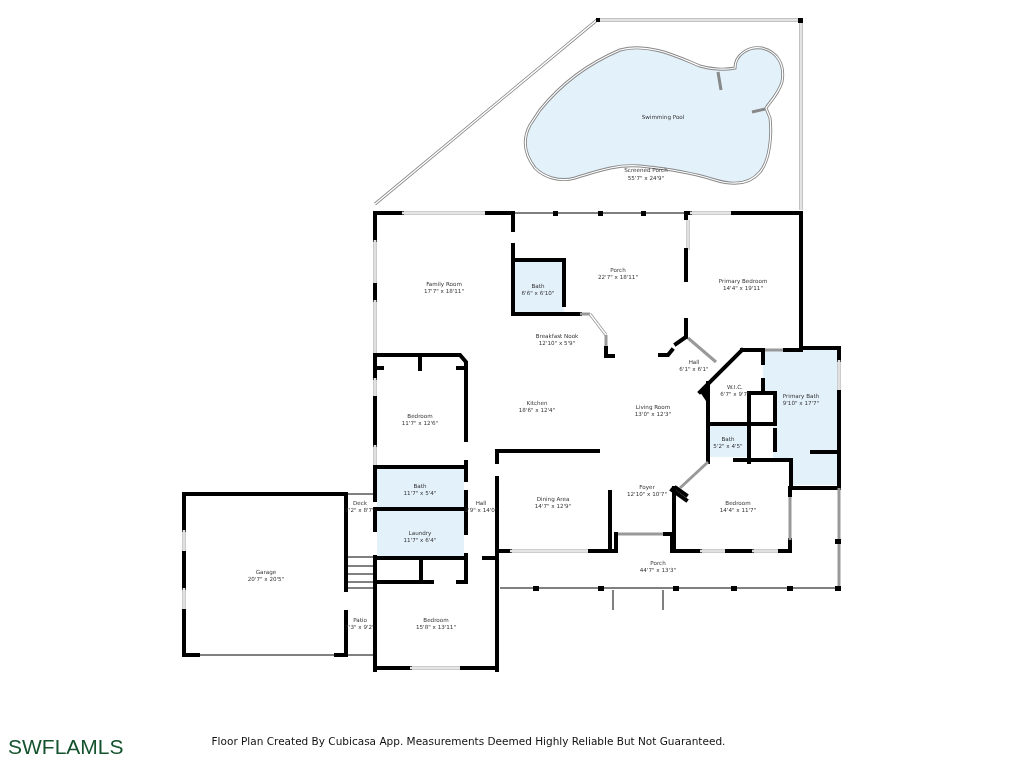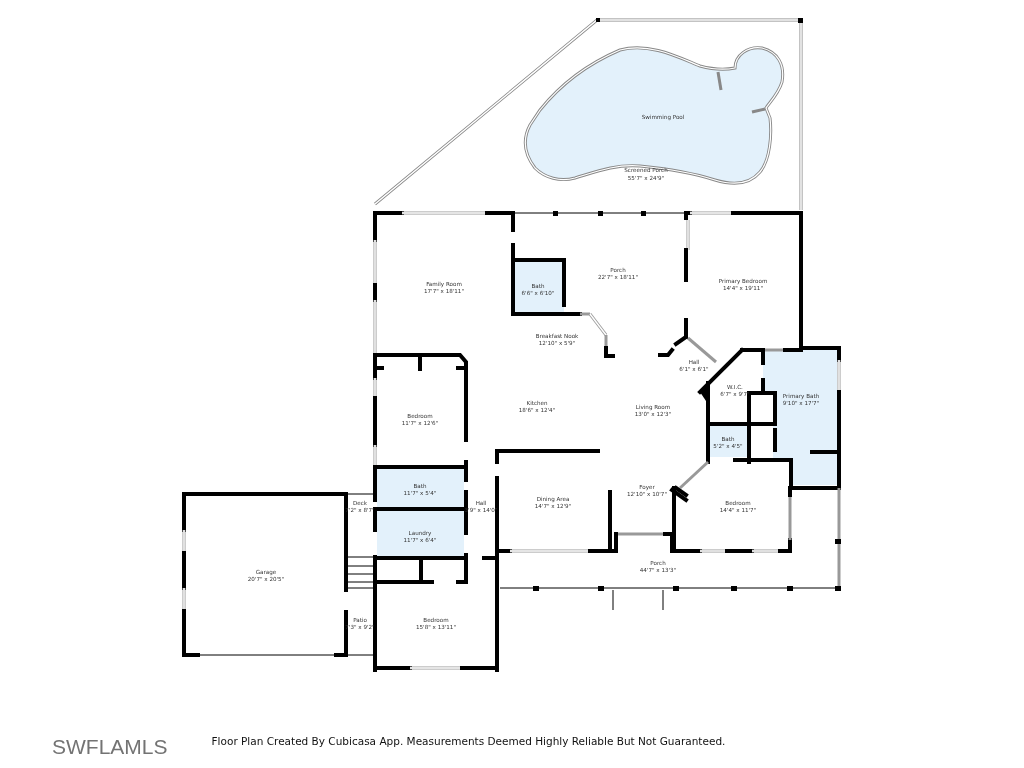--- a/index.html
+++ b/index.html
@@ -7,21 +7,21 @@
   svg.plan { position:absolute; left:0; top:0; }
   .lbl { font-family:"DejaVu Sans", sans-serif; font-size:5.6px; fill:#333; text-anchor:middle; }
   .wall { stroke:#000; stroke-width:4; fill:none; stroke-linecap:square; }
   .thin { stroke:#000; stroke-width:1; fill:none; }
   .win { stroke:#999; stroke-width:3; fill:none; }
   .wininner { stroke:#fff; stroke-width:1.4; fill:none; }
   .screen { stroke:#888; stroke-width:3; fill:none; }
   .screenin { stroke:#fff; stroke-width:1.5; fill:none; }
   .wet { fill:#e3f1fb; }
   .post { fill:#000; }
-  .logo { position:absolute; left:8px; top:735px; font-family:"Liberation Sans", sans-serif; font-size:21px; color:#737373; letter-spacing:0px;margin-left:44px; }
+  .logo { position:absolute; left:8px; top:735px; font-family:"Liberation Sans", sans-serif; font-size:21px; color:#14532d; letter-spacing:0px; }
   .footer { position:absolute; left:0; width:917px; top:735px; text-align:center; font-family:"DejaVu Sans", sans-serif; font-size:10.5px; color:#111; padding-left:20px; box-sizing:border-box; }
 </style>
 </head>
 <body>
 
 <svg class="plan" width="1024" height="768" viewBox="0 0 1024 768">
 
   <g>
     <polyline class="screen" points="375,204 597,20 801,20 801,210"></polyline>
     <polyline class="screenin" points="375,204 597,20 801,20 801,210"></polyline>

